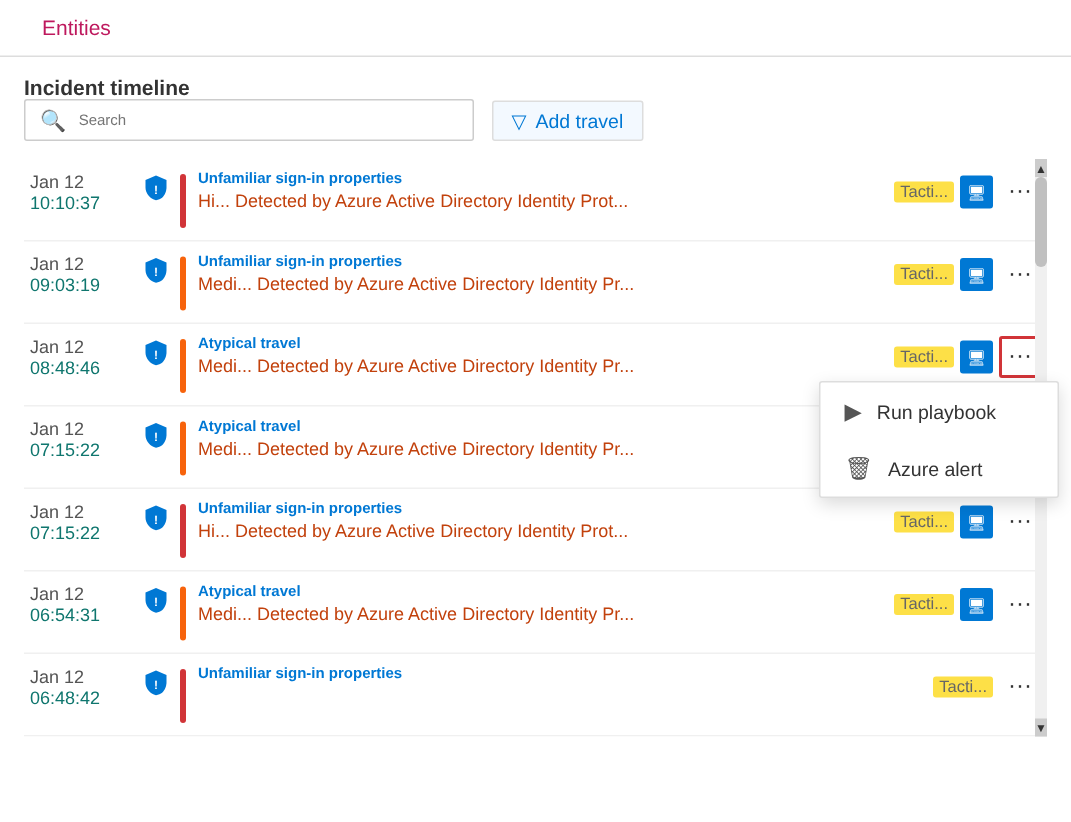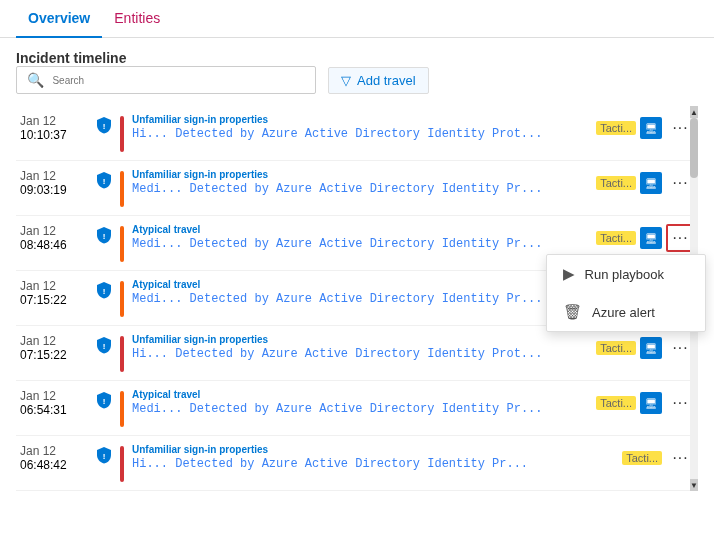--- a/index.html
+++ b/index.html
@@ -20,31 +20,31 @@
     .add-filter { display: flex; align-items: center; gap: 6px; border: 1px solid #ddd; padding: 5px 12px; border-radius: 2px; cursor: pointer; color: #0078d4; font-size: 13px; background: #f3f9ff; }
     .filter-icon { color: #0078d4; font-size: 13px; }
 
     .timeline { position: relative; overflow-y: hidden; max-height: 420px; }
     .scrollbar-container { position: relative; }
 
     .timeline-item { display: flex; align-items: flex-start; padding: 8px 4px; border-bottom: 1px solid #f0f0f0; position: relative; }
 
     .date-col { width: 68px; flex-shrink: 0; }
     .date-line1 { font-size: 12px; color: #555; }
-    .date-line2 { font-size: 12px; color: #000000; }
+    .date-line2 { font-size: 12px; color: #0f766e; }
 
     .shield-icon { width: 20px; flex-shrink: 0; margin: 0 6px; display: flex; align-items: center; justify-content: center; color: #0078d4; font-size: 14px; margin-top: 2px; }
 
     .severity-bar { width: 4px; height: 36px; flex-shrink: 0; margin-right: 8px; border-radius: 2px; margin-top: 2px; }
     .severity-high { background: #d13438; }
     .severity-medium { background: #f7630c; }
 
     .item-content { flex: 1; min-width: 0; }
     .item-title { font-weight: 700; font-size: 10px; color: #0078d4; white-space: nowrap; overflow: hidden; text-overflow: ellipsis; }
-    .item-desc { font-size: 12px; color: #3b82f6; white-space: nowrap; overflow: hidden; text-overflow: ellipsis; margin-top: 2px; font-family: Liberation Mono, monospace; }
+    .item-desc { font-size: 12px; color: #c2410c; white-space: nowrap; overflow: hidden; text-overflow: ellipsis; margin-top: 2px; }
     .item-desc span.sev-label { font-weight: 500; }
     .tag { font-size: 11px; color: #666; background: #fde047; padding: 1px 4px; border-radius: 2px; white-space: nowrap; }
 
     .alert-icon { width: 22px; height: 22px; background: #0078d4; border-radius: 2px; display: flex; align-items: center; justify-content: center; color: white; font-size: 11px; cursor: pointer; flex-shrink: 0; }
 
     .more-btn { width: 28px; height: 28px; display: flex; align-items: center; justify-content: center; cursor: pointer; color: #333; font-size: 16px; flex-shrink: 0; border-radius: 2px; }
     .more-btn.active { border: 2px solid #d13438; }
 
     .scrollbar { position: absolute; right: 0; top: 0; width: 8px; height: 100%; background: #f0f0f0; }
     .scrollbar-thumb { width: 8px; background: #c0c0c0; border-radius: 4px; height: 60px; position: absolute; top: 0; }
@@ -55,23 +55,20 @@
     .menu-icon { font-size: 15px; color: #555; }
 
     .right-area { display: flex; align-items: center; gap: 4px; flex-shrink: 0; margin-left: 4px; }
   </style>
 </head>
 <body>
 
 <div>
 
   <div class="tabs">
-    <div class="tab active">
-      <span>Overview</span>
-    </div>
     <div class="tab">
       <span>Entities</span>
     </div>
   </div>
 
   <div class="content">
     <div class="section-title">Incident timeline</div>
 
     <div class="toolbar">
       <div class="search-box">
@@ -268,23 +265,20 @@
     </div>
     <div class="shield-icon">
       <svg width="16" height="18" viewBox="0 0 16 18" fill="none">
         <path d="M8 1L1 4v5c0 4 3 7.5 7 8.5C15 16.5 15 9 15 9V4L8 1z" fill="#0078d4"></path>
         <text x="8" y="13" text-anchor="middle" fill="white" font-size="8" font-weight="bold">!</text>
       </svg>
     </div>
     <div class="severity-bar severity-high"></div>
     <div class="item-content">
       <div class="item-title">Unfamiliar sign-in properties</div>
-      <div class="item-desc">
-        <span class="sev-label">Hi...</span>&nbsp;Detected by Azure Active Directory Identity Pr...
-      </div>
     </div>
     <div class="right-area">
       <span class="tag">Tacti...</span>
 
       <div class="more-btn ">···</div>
     </div>
   </div>
         </div>
       <div class="scrollbar" style="position:absolute; right:0; top:0; bottom:0; width:8px; background:#f0f0f0;">
         <div class="scroll-up">▲</div>

